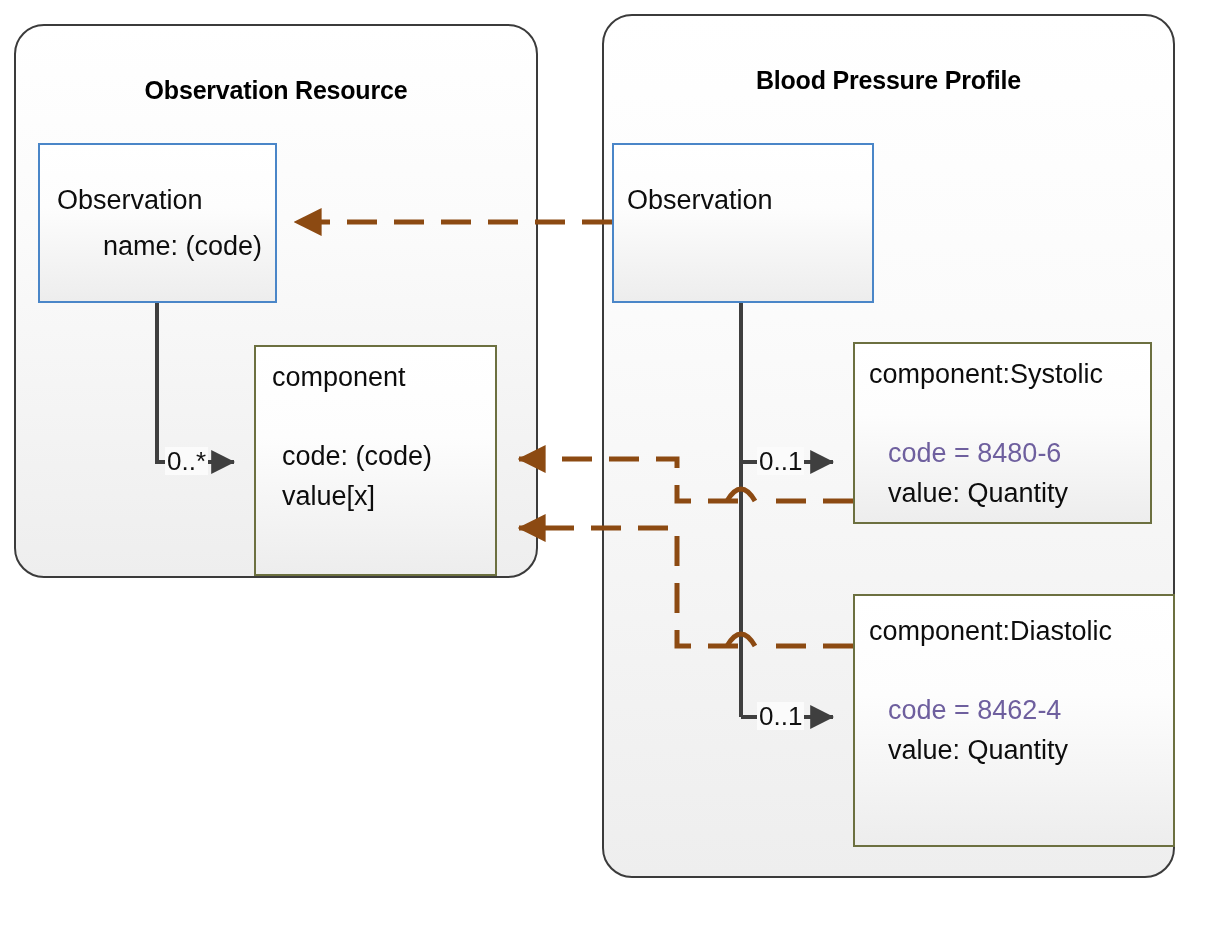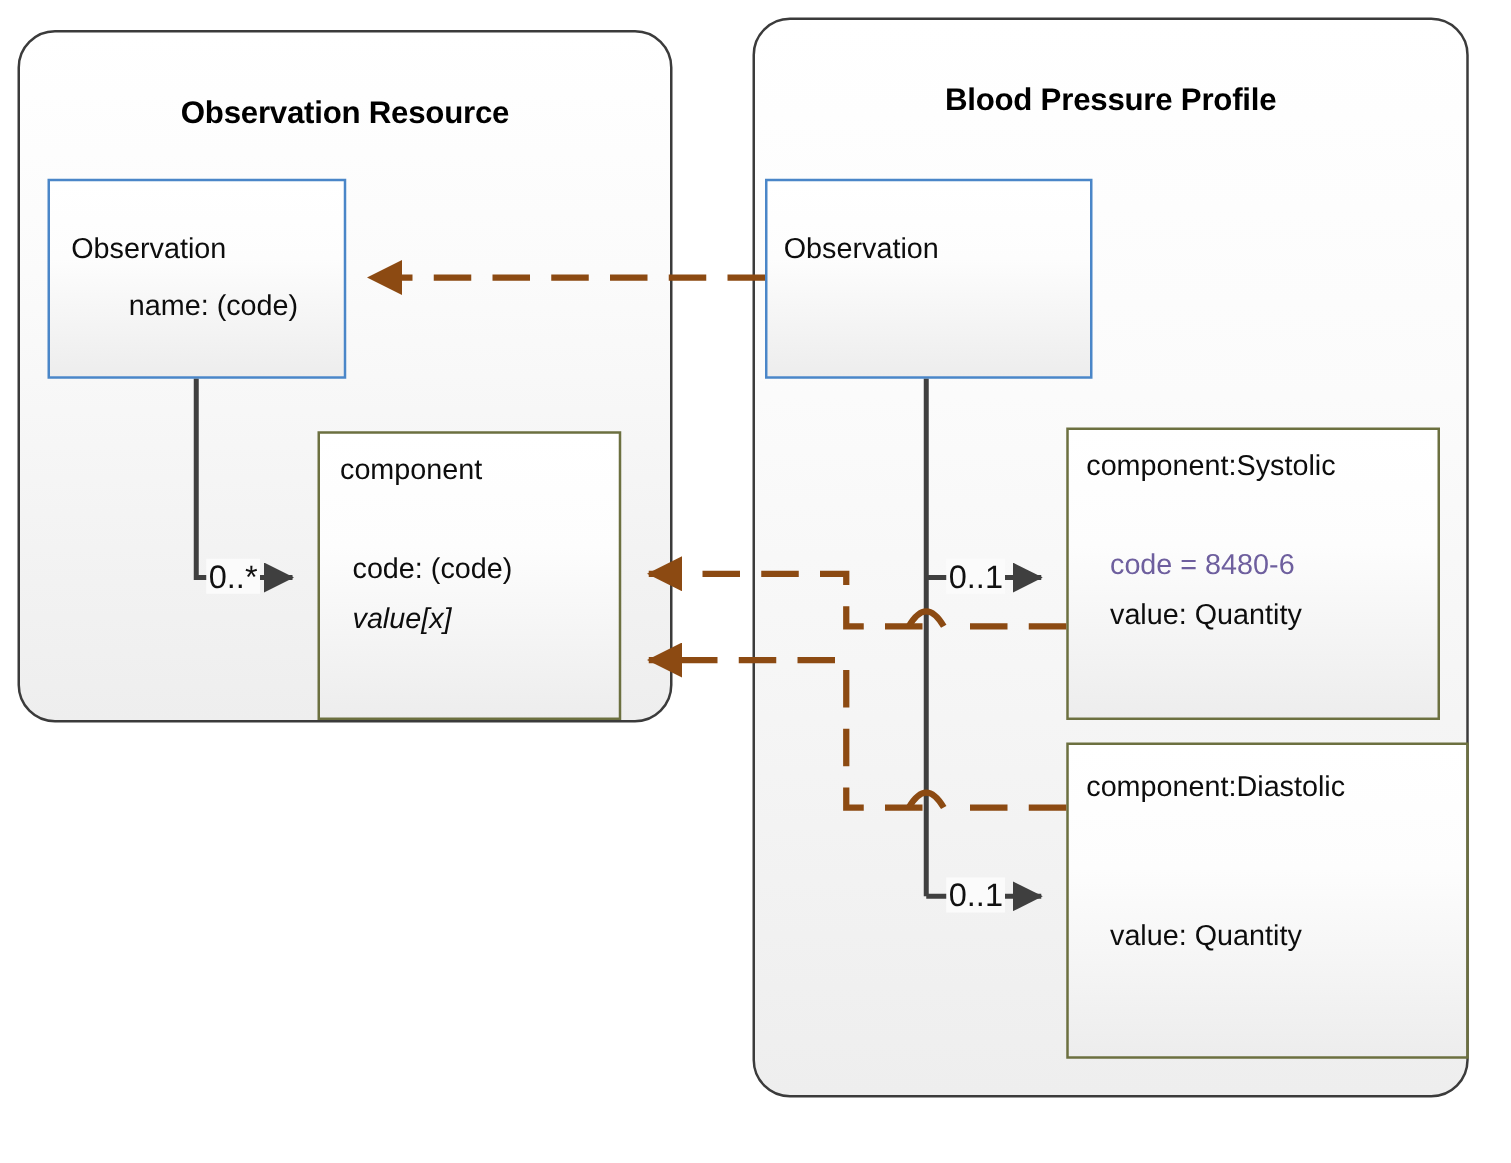--- a/index.html
+++ b/index.html
@@ -39,21 +39,21 @@
     position: absolute;
     box-sizing: border-box;
     background: linear-gradient(180deg, #ffffff 0%, #fdfdfd 40%, #ededed 100%);
     overflow: hidden;
   }
   .uml-box.blue { border: 2px solid #4a86c8; }
   .uml-box.olive { border: 2px solid #6c7040; }
   .box-line {
     position: absolute;
     white-space: nowrap;
-    font-size: 23px;
+    font-size: 27px;
     color: #0d0d0d;
     line-height: 1;
   }
   .box-line.purple { color: #6e5f9e; }
   .mult-label {
     position: absolute;
     font-size: 26px;
     color: #111111;
     background: #fbfbfb;
     line-height: 1;
@@ -80,39 +80,40 @@
   </div>
 
   <div class="uml-box blue" style="left:38px; top:143px; width:239px; height:160px;">
     <div class="box-line" style="left:17px; top:42px;">Observation</div>
     <div class="box-line" style="left:32px; top:88px;margin-left:31px;">name: (code)</div>
   </div>
 
   <div class="uml-box olive" style="left:254px; top:345px; width:243px; height:231px;">
     <div class="box-line" style="left:16px; top:17px;">component</div>
     <div class="box-line" style="left:26px; top:96px;">code: (code)</div>
-    <div class="box-line" style="left:26px; top:136px;font-style:italic;">value[x]</div>
+    <div class="box-line" style="left:26px; top:136px;">value[x]</div>
   </div>
 
   <div class="panel" style="left:602px; top:14px; width:573px; height:864px;">
     <div class="panel-title">Blood Pressure Profile</div>
   </div>
 
   <div class="uml-box blue" style="left:612px; top:143px; width:262px; height:160px;">
     <div class="box-line" style="left:13px; top:42px;">Observation</div>
   </div>
 
-  <div class="uml-box olive" style="left:853px; top:342px; width:299px; height:234px;">
+  <div class="uml-box olive" style="left:853px; top:342px; width:299px; height:182px;">
     <div class="box-line" style="left:14px; top:17px;">component:Systolic</div>
     <div class="box-line purple" style="left:33px; top:96px;">code = 8480-6</div>
     <div class="box-line" style="left:33px; top:136px;">value: Quantity</div>
   </div>
 
   <div class="uml-box olive" style="left:853px; top:594px; width:322px; height:253px;">
     <div class="box-line" style="left:14px; top:22px;">component:Diastolic</div>
+    <div class="box-line purple" style="left:33px; top:101px;">code = 8462-4</div>
     <div class="box-line" style="left:33px; top:141px;">value: Quantity</div>
   </div>
 
   <svg class="overlay" viewBox="0 0 1209 930">
     <defs>
       <marker id="arrowDark" viewBox="0 0 10 10" refX="9.5" refY="5" markerWidth="6" markerHeight="6" orient="auto-start-reverse">
         <path d="M 0 0 L 10 5 L 0 10 z" fill="#3f3f3f"></path>
       </marker>
       <marker id="arrowBrown" viewBox="0 0 10 10" refX="9.5" refY="5" markerWidth="5.6" markerHeight="5.6" orient="auto-start-reverse">
         <path d="M 0 0 L 10 5 L 0 10 z" fill="#8c4a12"></path>

